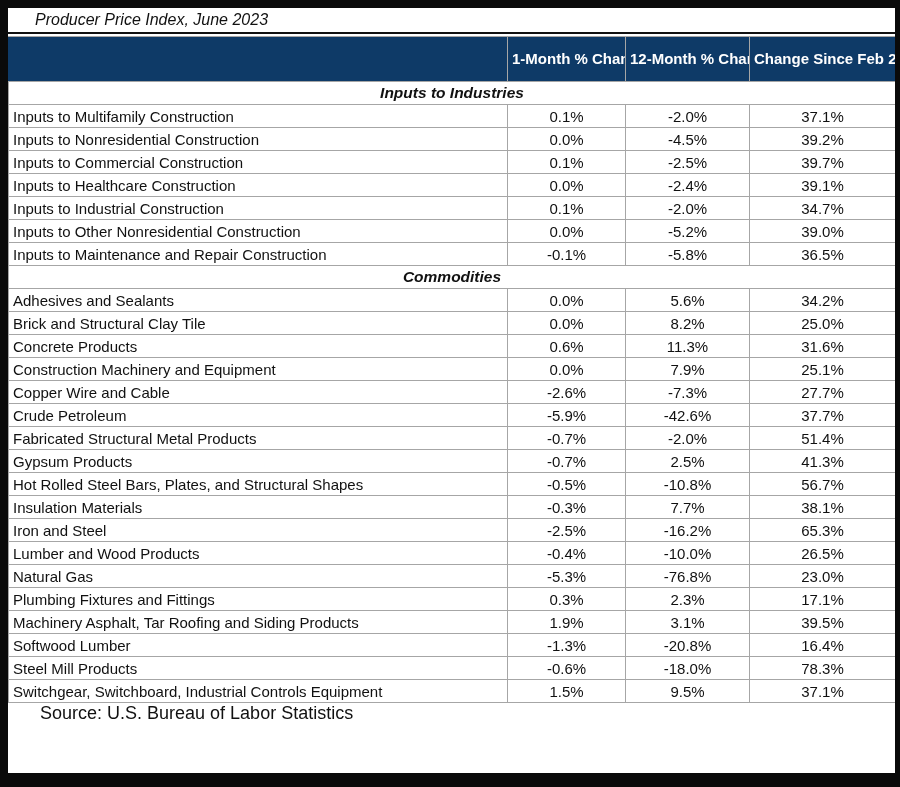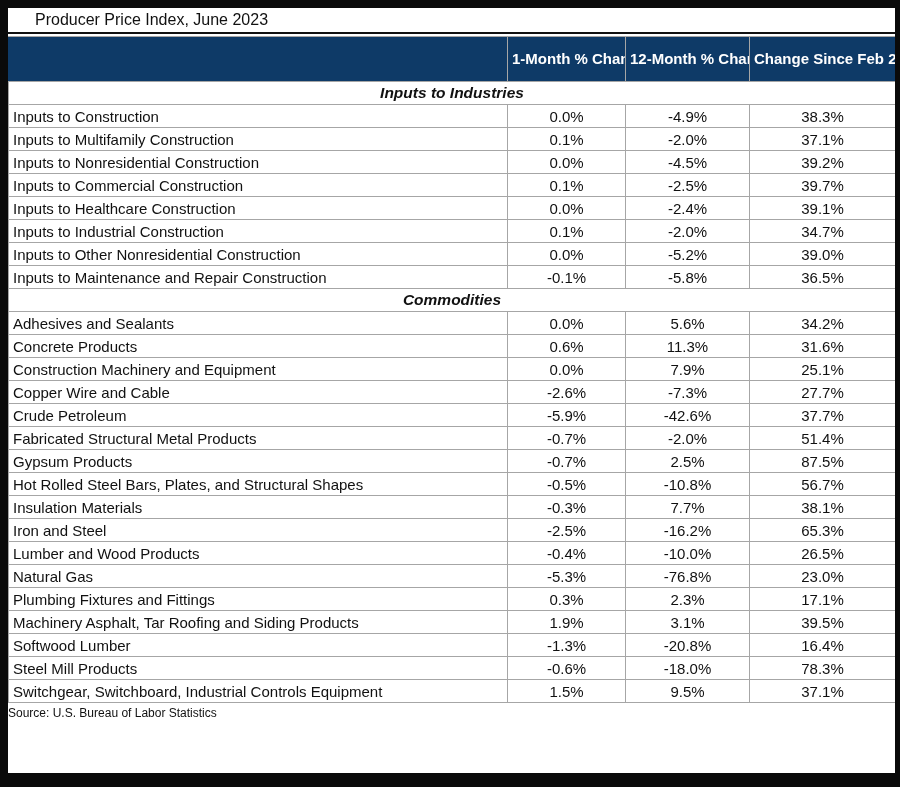--- a/index.html
+++ b/index.html
@@ -18,20 +18,21 @@
   }
   .title-bar {
     height: 24px;
     line-height: 24px;
     padding-left: 27px;
     font-size: 16px;
     color: #111111;
     border-bottom: 2px solid #111111;
     background: #ffffff;
     white-space: nowrap;
+    font-style: italic;
   }
   table.ppi {
     border-collapse: collapse;
     width: 887px;
     table-layout: fixed;
     margin-top: 2px;
     font-size: 15px;
     color: #111111;
   }
   col.c-label   { width: 499px; }
@@ -72,21 +73,22 @@
     text-align: left;
     height: 22px;
   }
   td.value-cell {
     text-align: center;
     height: 22px;
   }
   .source-bar {
     height: 22px;
     line-height: 20px;
-    font-size: 12px;
+    padding-left: 32px;
+    font-size: 18px;
     color: #111111;
     background: #ffffff;
     white-space: nowrap;
   }
 </style>
 </head>
 <body>
 
 <div class="panel">
   <div class="title-bar">Producer Price Index, June 2023</div>
@@ -107,26 +109,20 @@
 % Change</th>
         <th class="last">Change Since
 Feb 2020</th>
       </tr>
     </thead>
     <tbody>
         <tr>
           <td colspan="4" class="section-title">Inputs to Industries</td>
         </tr>
         <tr>
-          <td class="label-cell">Inputs to Construction</td>
-          <td class="value-cell">0.0%</td>
-          <td class="value-cell">-4.9%</td>
-          <td class="value-cell">38.3%</td>
-        </tr>
-        <tr>
           <td class="label-cell">Inputs to Multifamily Construction</td>
           <td class="value-cell">0.1%</td>
           <td class="value-cell">-2.0%</td>
           <td class="value-cell">37.1%</td>
         </tr>
         <tr>
           <td class="label-cell">Inputs to Nonresidential Construction</td>
           <td class="value-cell">0.0%</td>
           <td class="value-cell">-4.5%</td>
           <td class="value-cell">39.2%</td>
@@ -164,20 +160,26 @@
         <tr>
           <td colspan="4" class="section-title">Commodities</td>
         </tr>
         <tr>
           <td class="label-cell">Adhesives and Sealants</td>
           <td class="value-cell">0.0%</td>
           <td class="value-cell">5.6%</td>
           <td class="value-cell">34.2%</td>
         </tr>
         <tr>
+          <td class="label-cell">Brick and Structural Clay Tile</td>
+          <td class="value-cell">0.0%</td>
+          <td class="value-cell">8.2%</td>
+          <td class="value-cell">25.0%</td>
+        </tr>
+        <tr>
           <td class="label-cell">Concrete Products</td>
           <td class="value-cell">0.6%</td>
           <td class="value-cell">11.3%</td>
           <td class="value-cell">31.6%</td>
         </tr>
         <tr>
           <td class="label-cell">Construction Machinery and Equipment</td>
           <td class="value-cell">0.0%</td>
           <td class="value-cell">7.9%</td>
           <td class="value-cell">25.1%</td>
@@ -197,21 +199,21 @@
         <tr>
           <td class="label-cell">Fabricated Structural Metal Products</td>
           <td class="value-cell">-0.7%</td>
           <td class="value-cell">-2.0%</td>
           <td class="value-cell">51.4%</td>
         </tr>
         <tr>
           <td class="label-cell">Gypsum Products</td>
           <td class="value-cell">-0.7%</td>
           <td class="value-cell">2.5%</td>
-          <td class="value-cell">87.5%</td>
+          <td class="value-cell">41.3%</td>
         </tr>
         <tr>
           <td class="label-cell">Hot Rolled Steel Bars, Plates, and Structural Shapes</td>
           <td class="value-cell">-0.5%</td>
           <td class="value-cell">-10.8%</td>
           <td class="value-cell">56.7%</td>
         </tr>
         <tr>
           <td class="label-cell">Insulation Materials</td>
           <td class="value-cell">-0.3%</td>

